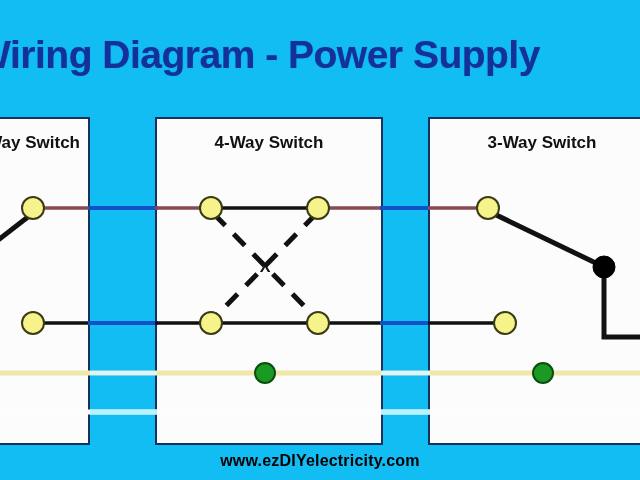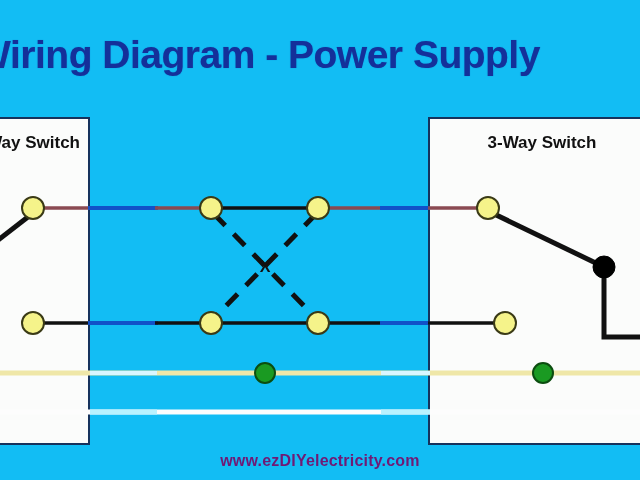--- a/index.html
+++ b/index.html
@@ -90,37 +90,40 @@
   }
   
   #footer-url {
     position: absolute;
     left: 0;
     top: 452px;
     width: 640px;
     text-align: center;
     font-size: 16px;
     font-weight: bold;
-    color: #701a75;
+    color: #000000;
     letter-spacing: 0.2px;
   }
 </style>
 </head>
 <body>
 
 <div id="canvas">
 
   <div id="title">
     <span id="title-text">Wiring Diagram - Power Supply</span>
   </div>
 
   <div class="panel" id="panel-left">
     <div class="panel-label">3-Way Switch</div>
   </div>
 
+  <div class="panel" id="panel-mid">
+    <div class="panel-label">4-Way Switch</div>
+  </div>
 
   <div class="panel" id="panel-right">
     <div class="panel-label">3-Way Switch</div>
   </div>
 
   <svg id="wires" viewBox="0 0 640 480">
 
     <line x1="0" y1="373" x2="640" y2="373" stroke="#efe7a8" stroke-width="5"></line>
 
     <line x1="0" y1="412" x2="640" y2="412" stroke="#fdfdfd" stroke-width="5"></line>

